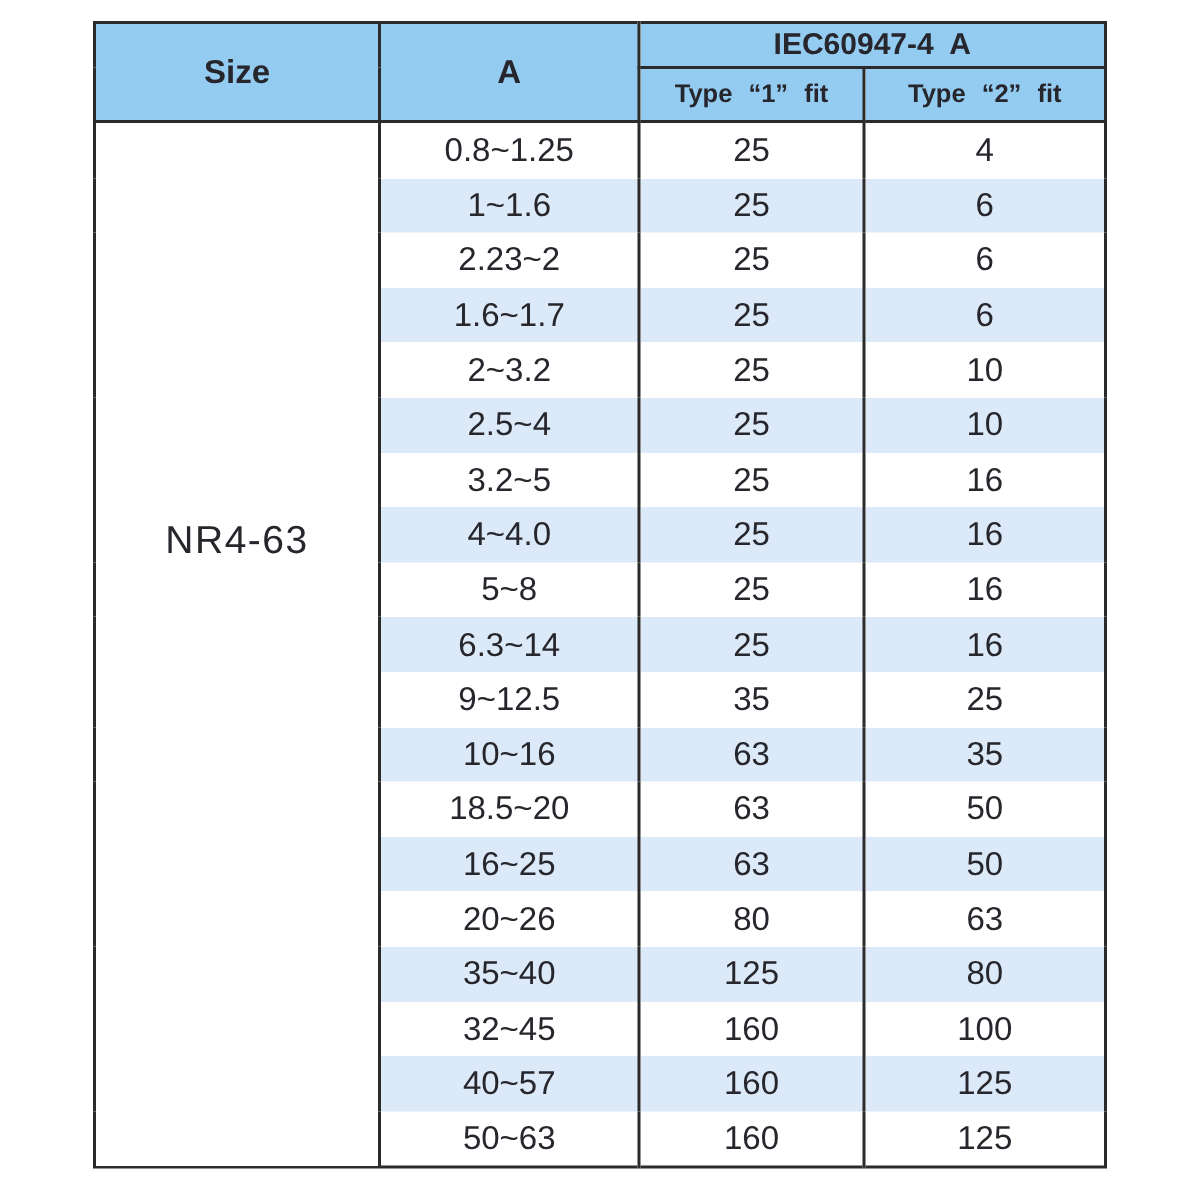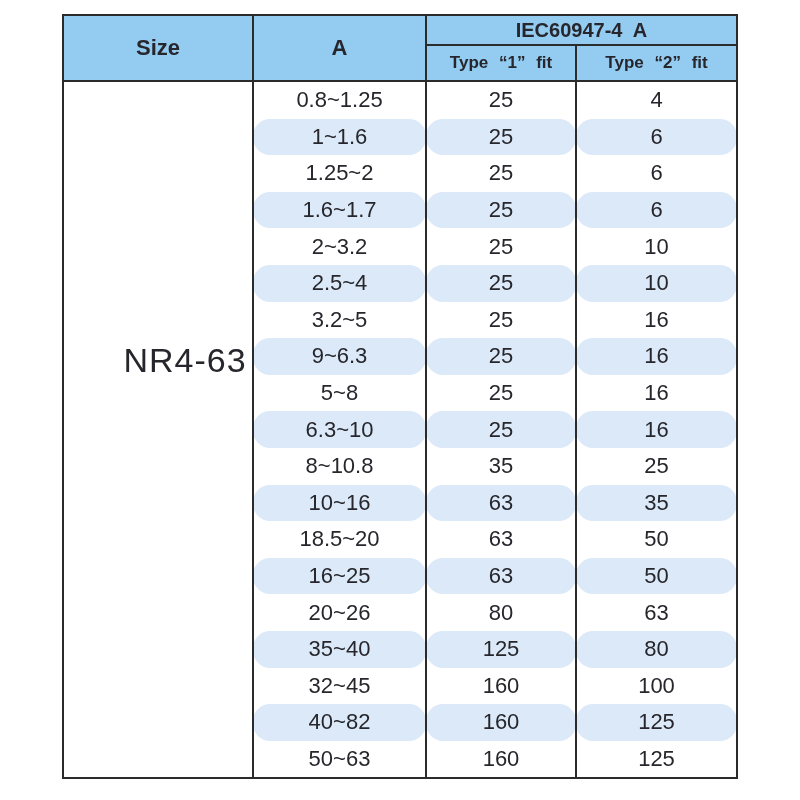--- a/index.html
+++ b/index.html
@@ -60,39 +60,37 @@
     word-spacing:6px;
     white-space:pre;
     margin-top:48px;
   }
   tbody td{
     height:36.6px;
     font-size:22px;
     border-top:none;
     border-bottom:none;
     background:transparent;
-    border-radius:17px;
   }
   tbody tr.stripe td.data-cell{
     background:var(--stripe-bg);
   }
   td.size-cell{
     background:#ffffff;
     position:relative;
   }
   .size-label{
     position:absolute;
     top:40%;
     left:50%;
     transform:translate(-50%,-50%);
-    font-size:34px;
+    font-size:26px;
     letter-spacing:1px;
     color:var(--text);
     white-space:nowrap;
-    margin-left:27px;
   }
 </style>
 </head>
 <body>
 
 <div class="table-wrap">
   <table>
     <colgroup>
       <col class="c-size">
         <col class="c-a">
@@ -118,21 +116,21 @@
           <td class="data-cell">0.8~1.25</td>
     <td class="data-cell">25</td>
     <td class="data-cell">4</td>
   </tr>
         <tr class="stripe">
     <td class="data-cell">1~1.6</td>
     <td class="data-cell">25</td>
     <td class="data-cell">6</td>
   </tr>
         <tr>
-    <td class="data-cell">1.25~2</td>
+    <td class="data-cell">2.23~2</td>
     <td class="data-cell">25</td>
     <td class="data-cell">6</td>
   </tr>
         <tr class="stripe">
     <td class="data-cell">1.6~1.7</td>
     <td class="data-cell">25</td>
     <td class="data-cell">6</td>
   </tr>
         <tr>
     <td class="data-cell">2~3.2</td>
@@ -143,36 +141,36 @@
     <td class="data-cell">2.5~4</td>
     <td class="data-cell">25</td>
     <td class="data-cell">10</td>
   </tr>
         <tr>
     <td class="data-cell">3.2~5</td>
     <td class="data-cell">25</td>
     <td class="data-cell">16</td>
   </tr>
         <tr class="stripe">
-    <td class="data-cell">9~6.3</td>
+    <td class="data-cell">4~4.0</td>
     <td class="data-cell">25</td>
     <td class="data-cell">16</td>
   </tr>
         <tr>
     <td class="data-cell">5~8</td>
     <td class="data-cell">25</td>
     <td class="data-cell">16</td>
   </tr>
         <tr class="stripe">
-    <td class="data-cell">6.3~10</td>
-    <td class="data-cell">25</td>
-    <td class="data-cell">16</td>
-  </tr>
-        <tr>
-    <td class="data-cell">8~10.8</td>
+    <td class="data-cell">6.3~14</td>
+    <td class="data-cell">25</td>
+    <td class="data-cell">16</td>
+  </tr>
+        <tr>
+    <td class="data-cell">9~12.5</td>
     <td class="data-cell">35</td>
     <td class="data-cell">25</td>
   </tr>
         <tr class="stripe">
     <td class="data-cell">10~16</td>
     <td class="data-cell">63</td>
     <td class="data-cell">35</td>
   </tr>
         <tr>
     <td class="data-cell">18.5~20</td>
@@ -193,21 +191,21 @@
     <td class="data-cell">35~40</td>
     <td class="data-cell">125</td>
     <td class="data-cell">80</td>
   </tr>
         <tr>
     <td class="data-cell">32~45</td>
     <td class="data-cell">160</td>
     <td class="data-cell">100</td>
   </tr>
         <tr class="stripe">
-    <td class="data-cell">40~82</td>
+    <td class="data-cell">40~57</td>
     <td class="data-cell">160</td>
     <td class="data-cell">125</td>
   </tr>
         <tr>
     <td class="data-cell">50~63</td>
     <td class="data-cell">160</td>
     <td class="data-cell">125</td>
   </tr>
       </tbody>
   </table>

